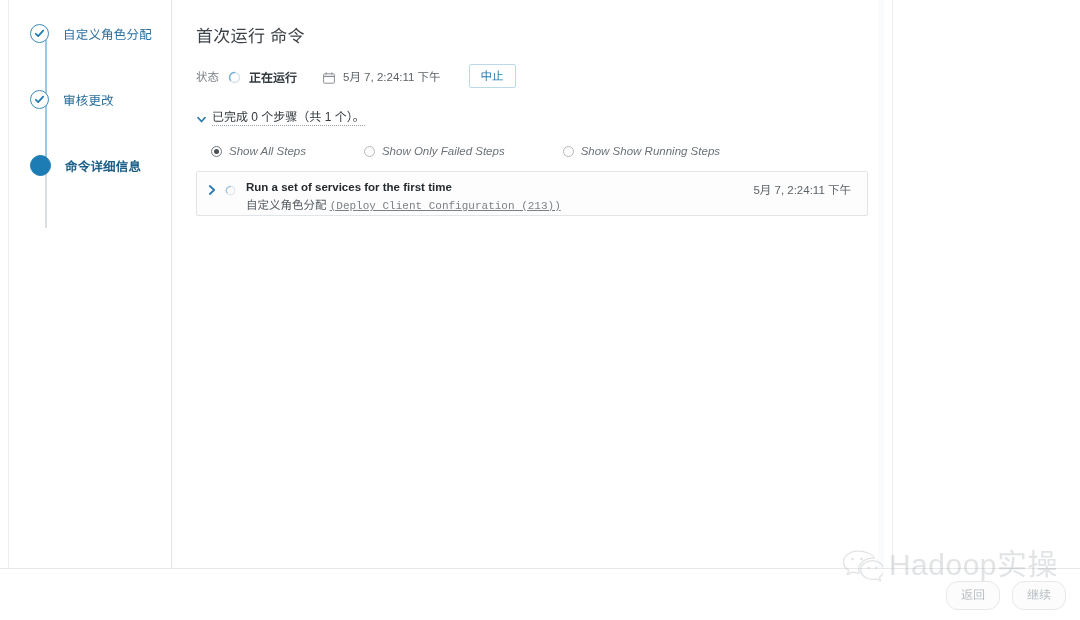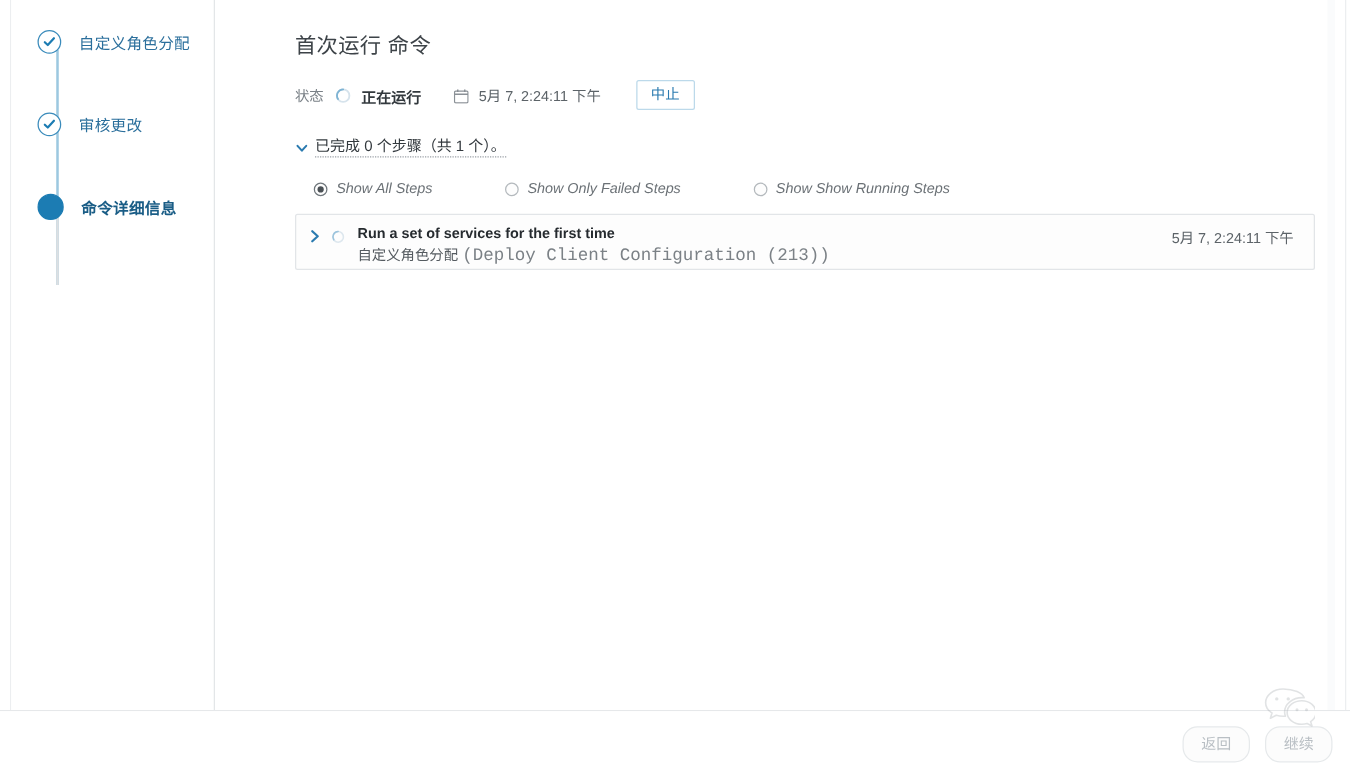--- a/index.html
+++ b/index.html
@@ -17,27 +17,26 @@
     width: 1080px;
     height: 620px;
     background: #ffffff;
   }
 
   
   .split {
     position: absolute;
     left: 8px;
     top: 0;
-    width: 1069px;
+    width: 885px;
     height: 568px;
     border-left: 1px solid #eceef0;
     border-right: 1px solid #eceef0;
     background: #ffffff;
     display: flex;
-    gap: 40px;
   }
 
   
   .wizard {
     position: relative;
     width: 163px;
     flex: 0 0 163px;
     border-right: 1px solid #e3e6e8;
     background: #ffffff;
     padding-top: 16px;
@@ -253,22 +252,23 @@
     line-height: 14px;
   }
   .card-sub {
     font-size: 11.5px;
     color: #555b60;
     line-height: 16px;
     margin-top: 3px;
   }
   .card-sub .mono {
     font-family: "Liberation Mono", "DejaVu Sans Mono", monospace;
-    font-size: 14px;
+    font-size: 11px;
     color: #7b8186;
+    text-decoration: underline;
   }
   .card-time {
     font-size: 11.5px;
     color: #5c6368;
     white-space: nowrap;
     margin-top: 1px;
     padding-right: 4px;
   }
 
   
@@ -468,15 +468,16 @@
                  c1.7.5 3.6.8 5.5.8 .6 0 1.2 0 1.8-.1 -.4-1.1-.6-2.2-.6-3.4 0-6.3 6.3-11.4 14.1-11.4
                  .5 0 1 0 1.5.1 C32.1 6.4 25 3.2 16.5 3.2 Z" fill="none" stroke="#9ea4a9" stroke-width="1.3" stroke-linejoin="round"></path>
         <circle cx="11.4" cy="11.1" r="1.35" fill="#9ea4a9"></circle>
         <circle cx="20.6" cy="11.1" r="1.35" fill="#9ea4a9"></circle>
         <path d="M31.5 12.6 c-6.5 0-11.8 4.2-11.8 9.4 0 5.2 5.3 9.4 11.8 9.4 1.5 0 2.9-.2 4.2-.6
                  l3.9 2-1.1-3.5 c2.6-1.7 4.3-4.3 4.3-7.3 0-5.2-5.3-9.4-11.3-9.4 Z" fill="none" stroke="#9ea4a9" stroke-width="1.3" stroke-linejoin="round"></path>
         <circle cx="27.6" cy="19.7" r="1.2" fill="#9ea4a9"></circle>
         <circle cx="35.2" cy="19.7" r="1.2" fill="#9ea4a9"></circle>
       </svg>
     </span>
+    <span class="wm-text">Hadoop实操</span>
   </div>
 
 </div>
 
 </body></html>

